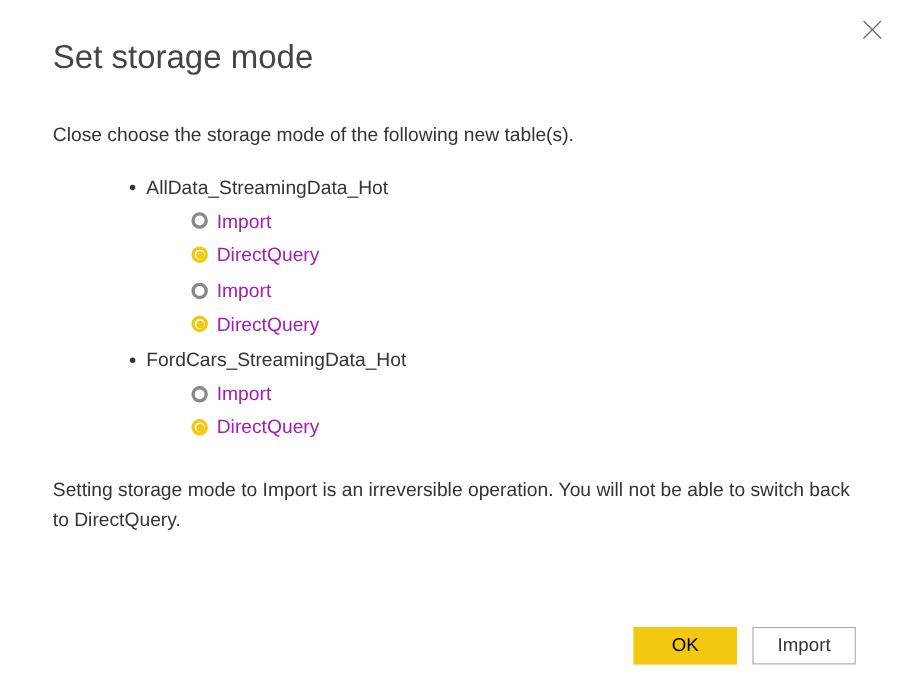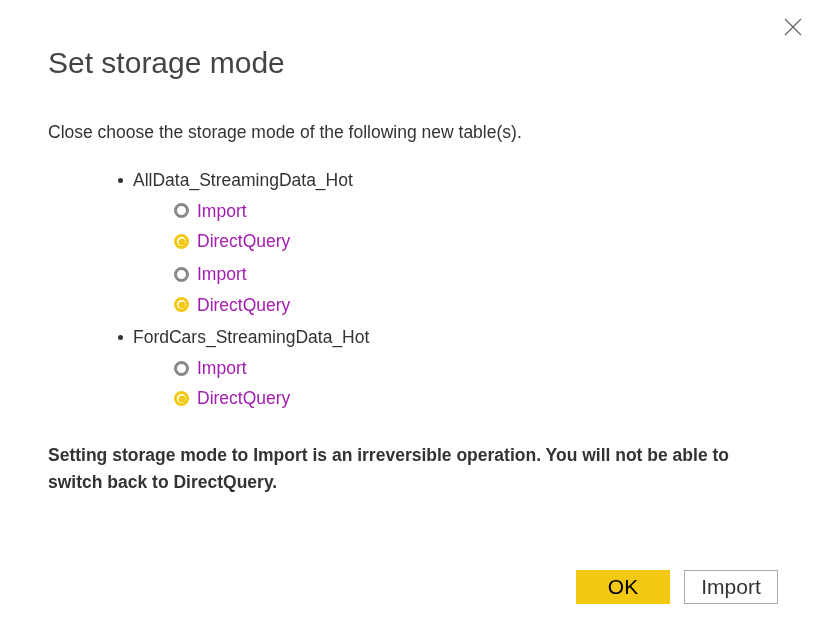--- a/index.html
+++ b/index.html
@@ -12,21 +12,21 @@
       background: #fff;
       width: 826px;
       height: 632px;
       position: relative;
       color: #333;
     }
     .dialog {
       position: relative;
       width: 100%;
       height: 100%;
-      padding: 40px 48px 28px 48px;
+      padding: 30px 48px 28px 48px;
     }
     .close-x {
       position: absolute;
       top: 18px;
       right: 22px;
       width: 20px;
       height: 20px;
       cursor: pointer;
     }
     .close-x svg {
@@ -101,36 +101,35 @@
       width: 7px;
       height: 7px;
       background: #F2C811;
       border-radius: 50%;
     }
     .warning {
       font-size: 17.5px;
       color: #333;
       line-height: 1.55;
       margin-top: 18px;
-      font-weight: bold;
     }
     .buttons {
       position: absolute;
       bottom: 28px;
       right: 48px;
       display: flex;
       gap: 14px;
     }
     .btn {
       min-width: 94px;
       height: 34px;
       display: flex;
       align-items: center;
       justify-content: center;
-      font-size: 21px;
+      font-size: 17px;
       font-family: inherit;
       cursor: pointer;
       border: 1px solid #aaa;
       background: #fff;
       color: #333;
     }
     .btn.primary {
       background: #F2C811;
       border: 1px solid #F2C811;
       color: #000;

